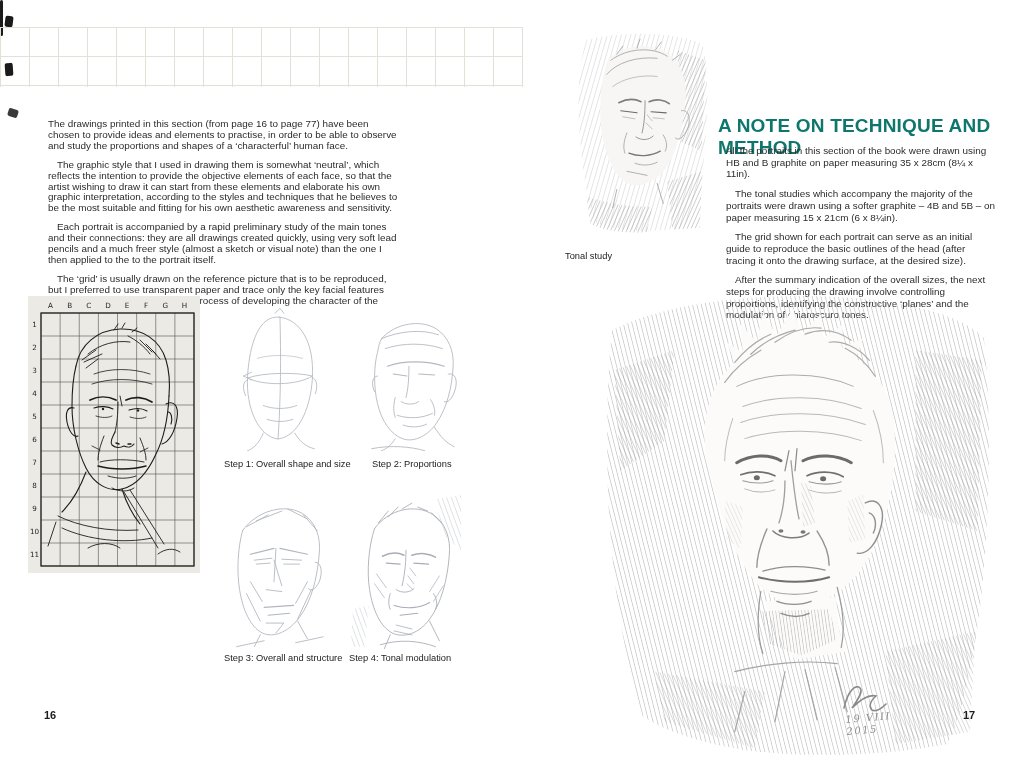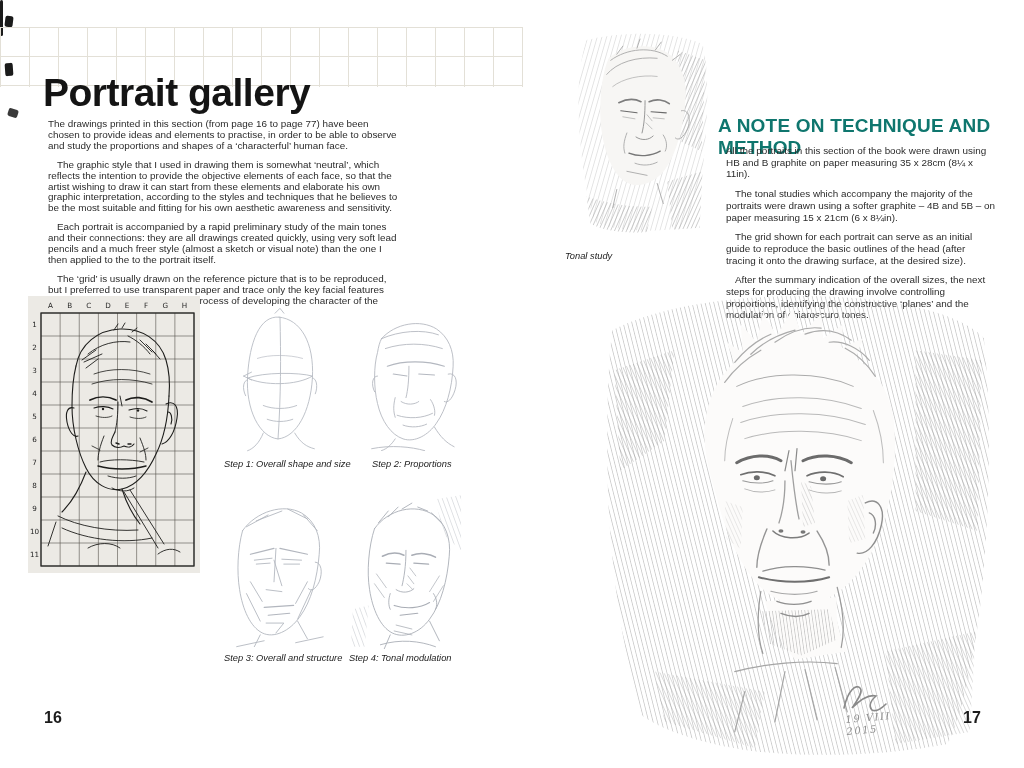--- a/index.html
+++ b/index.html
@@ -21,22 +21,22 @@
   }
   .body-copy{font-size:9.9px;line-height:10.9px;color:#2b2b2b;}
   .body-copy p{margin:8px;}
   .body-copy p.ind{text-indent:9px;}
   .intro-text{left:40px;top:111px;width:368px;}
   .note-text{left:718px;top:137px;width:287px;line-height:11.7px;}
   .note-heading{
     left:718px;top:115px;font-size:19px;font-weight:700;color:#0f766e;
     letter-spacing:0.2px;
   }
-  .caption{font-size:9.3px;font-style:italic;color:#222;}
-  .pagenum{font-size:16px;color:#1c1c1c;font-weight:700;}
+  .caption{font-size:9.3px;color:#222;}
+  .pagenum{font-size:11px;color:#1c1c1c;font-weight:700;}
   .watermark{
     left:250px;top:690px;font-size:55px;font-weight:700;letter-spacing:1px;
     color:#c7c7c7;white-space:nowrap;z-index:50;
     text-shadow:-1px -1px 0 #eeeeee,1px 2px 2px #9e9e9e;
     font-family:"Liberation Sans",sans-serif;opacity:.93;
   }
   .sig-date{
     left:846px;top:712px;font-size:10px;line-height:12px;color:#8f8f8f;
     font-family:"DejaVu Serif",serif;font-style:italic;letter-spacing:1.5px;
     transform:rotate(-5deg);z-index:40;
@@ -49,21 +49,20 @@
 
 <div class="spread">
 
   <div class="abs scan-mark" style="left:0;top:0;width:3px;height:36px;"></div>
   <div class="abs scan-mark" style="left:5px;top:16px;width:8px;height:11px;transform:rotate(7deg);"></div>
   <div class="abs scan-mark" style="left:5px;top:63px;width:8px;height:13px;transform:rotate(-4deg);"></div>
   <div class="abs scan-mark" style="left:8px;top:109px;width:10px;height:8px;transform:rotate(18deg);background:#3a3a3a;"></div>
 
   <div class="abs header-grid"></div>
 
-  <h1 class="abs page-title">Portrait gallery</h1>
 
   <div class="abs body-copy intro-text">
     <p>The drawings printed in this section (from page 16 to page 77) have been chosen to provide ideas and elements to practise, in order to be able to observe and study the proportions and shapes of a ‘characterful’ human face.</p>
     <p class="ind">The graphic style that I used in drawing them is somewhat ‘neutral’, which reflects the intention to provide the objective elements of each face, so that the artist wishing to draw it can start from these elements and elaborate his own graphic interpretation, according to the styles and techniques that he believes to be the most suitable and fitting for his own aesthetic awareness and sensitivity.</p>
     <p class="ind">Each portrait is accompanied by a rapid preliminary study of the main tones and their connections: they are all drawings created quickly, using very soft lead pencils and a much freer style (almost a sketch or visual note) than the one I then applied to the to the portrait itself.</p>
     <p class="ind">The ‘grid’ is usually drawn on the reference picture that is to be reproduced, but I preferred to use transparent paper and trace only the key facial features onto it – just enough to begin the process of developing the character of the face.</p>
   </div>
 
   <div class="abs" style="left:28px;top:296px;">
     <svg id="grid-svg" width="172" height="277" viewBox="0 0 172 277">

